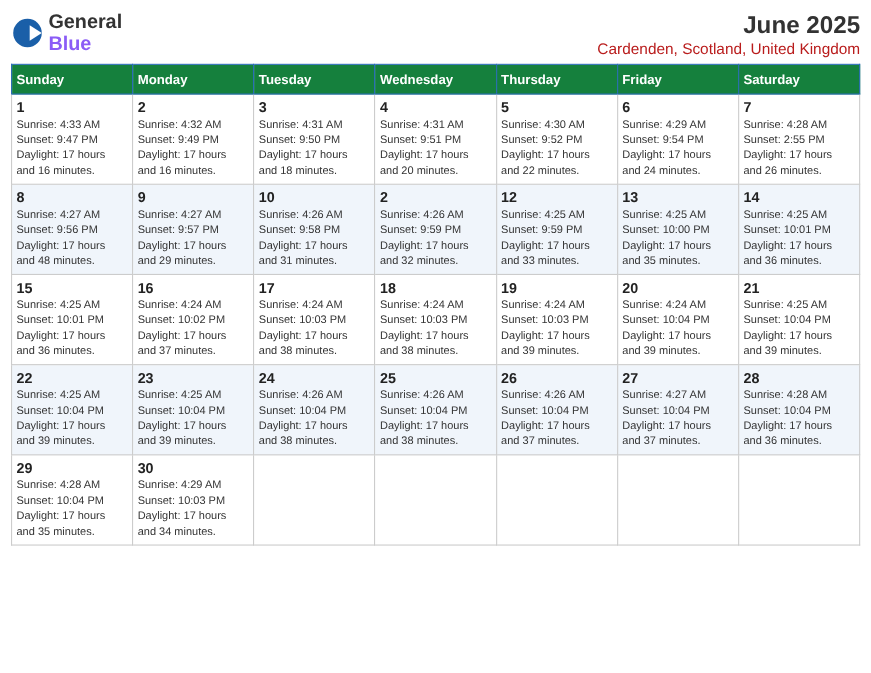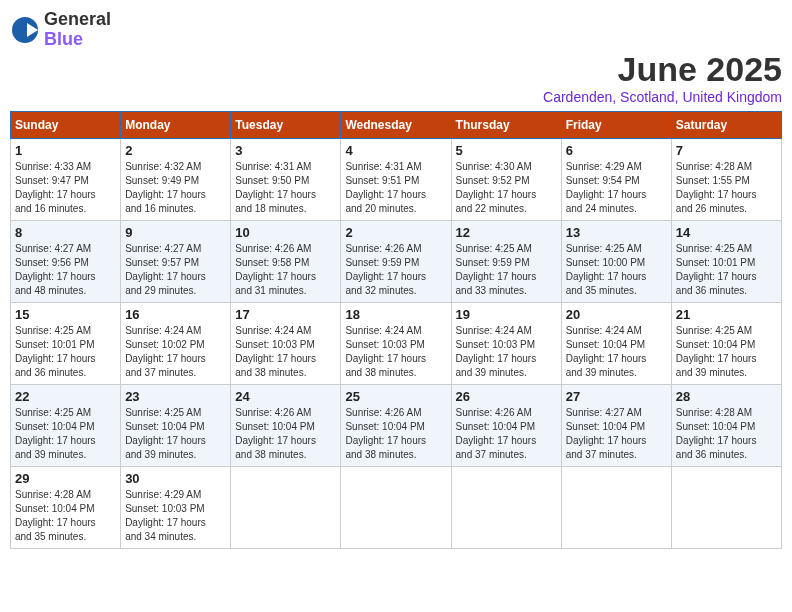--- a/index.html
+++ b/index.html
@@ -29,37 +29,36 @@
     .logo-blue { color: #8b5cf6; }
     .logo-icon {
       width: 30px;
       height: 30px;
       margin-right: 4px;
     }
     .title-block {
       text-align: right;
     }
     .month-title {
-      font-size: 34px;
+      font-size: 22px;
       font-weight: bold;
       color: #333;
-      margin-top: 40px;
     }
     .location {
       font-size: 14px;
-      color: #6d28d9;
+      color: #b91c1c;
       text-align: right;
     }
     table {
       width: 100%;
       border-collapse: collapse;
       font-size: 10.5px;
     }
     thead tr th {
-      background-color: #c2410c;
+      background-color: #15803d;
       color: #fff;
       padding: 6px 4px;
       text-align: left;
       font-size: 12px;
       font-weight: bold;
       border: 1px solid #2a6db5;
     }
     tbody tr td {
       border: 1px solid #ccc;
       padding: 4px 4px;
@@ -141,21 +140,21 @@
         <td>
           <span class="day-num">5</span>
           <div class="day-info"><span>Sunrise: 4:30 AM</span><br><span>Sunset: 9:52 PM</span><br><span>Daylight: 17 hours</span><br><span>and 22 minutes.</span></div>
         </td>
         <td>
           <span class="day-num">6</span>
           <div class="day-info"><span>Sunrise: 4:29 AM</span><br><span>Sunset: 9:54 PM</span><br><span>Daylight: 17 hours</span><br><span>and 24 minutes.</span></div>
         </td>
         <td>
           <span class="day-num">7</span>
-          <div class="day-info"><span>Sunrise: 4:28 AM</span><br><span>Sunset: 1:55 PM</span><br><span>Daylight: 17 hours</span><br><span>and 26 minutes.</span></div>
+          <div class="day-info"><span>Sunrise: 4:28 AM</span><br><span>Sunset: 2:55 PM</span><br><span>Daylight: 17 hours</span><br><span>and 26 minutes.</span></div>
         </td>
       </tr>
       <tr>
         <td>
           <span class="day-num">8</span>
           <div class="day-info"><span>Sunrise: 4:27 AM</span><br><span>Sunset: 9:56 PM</span><br><span>Daylight: 17 hours</span><br><span>and 48 minutes.</span></div>
         </td>
         <td>
           <span class="day-num">9</span>
           <div class="day-info"><span>Sunrise: 4:27 AM</span><br><span>Sunset: 9:57 PM</span><br><span>Daylight: 17 hours</span><br><span>and 29 minutes.</span></div>

